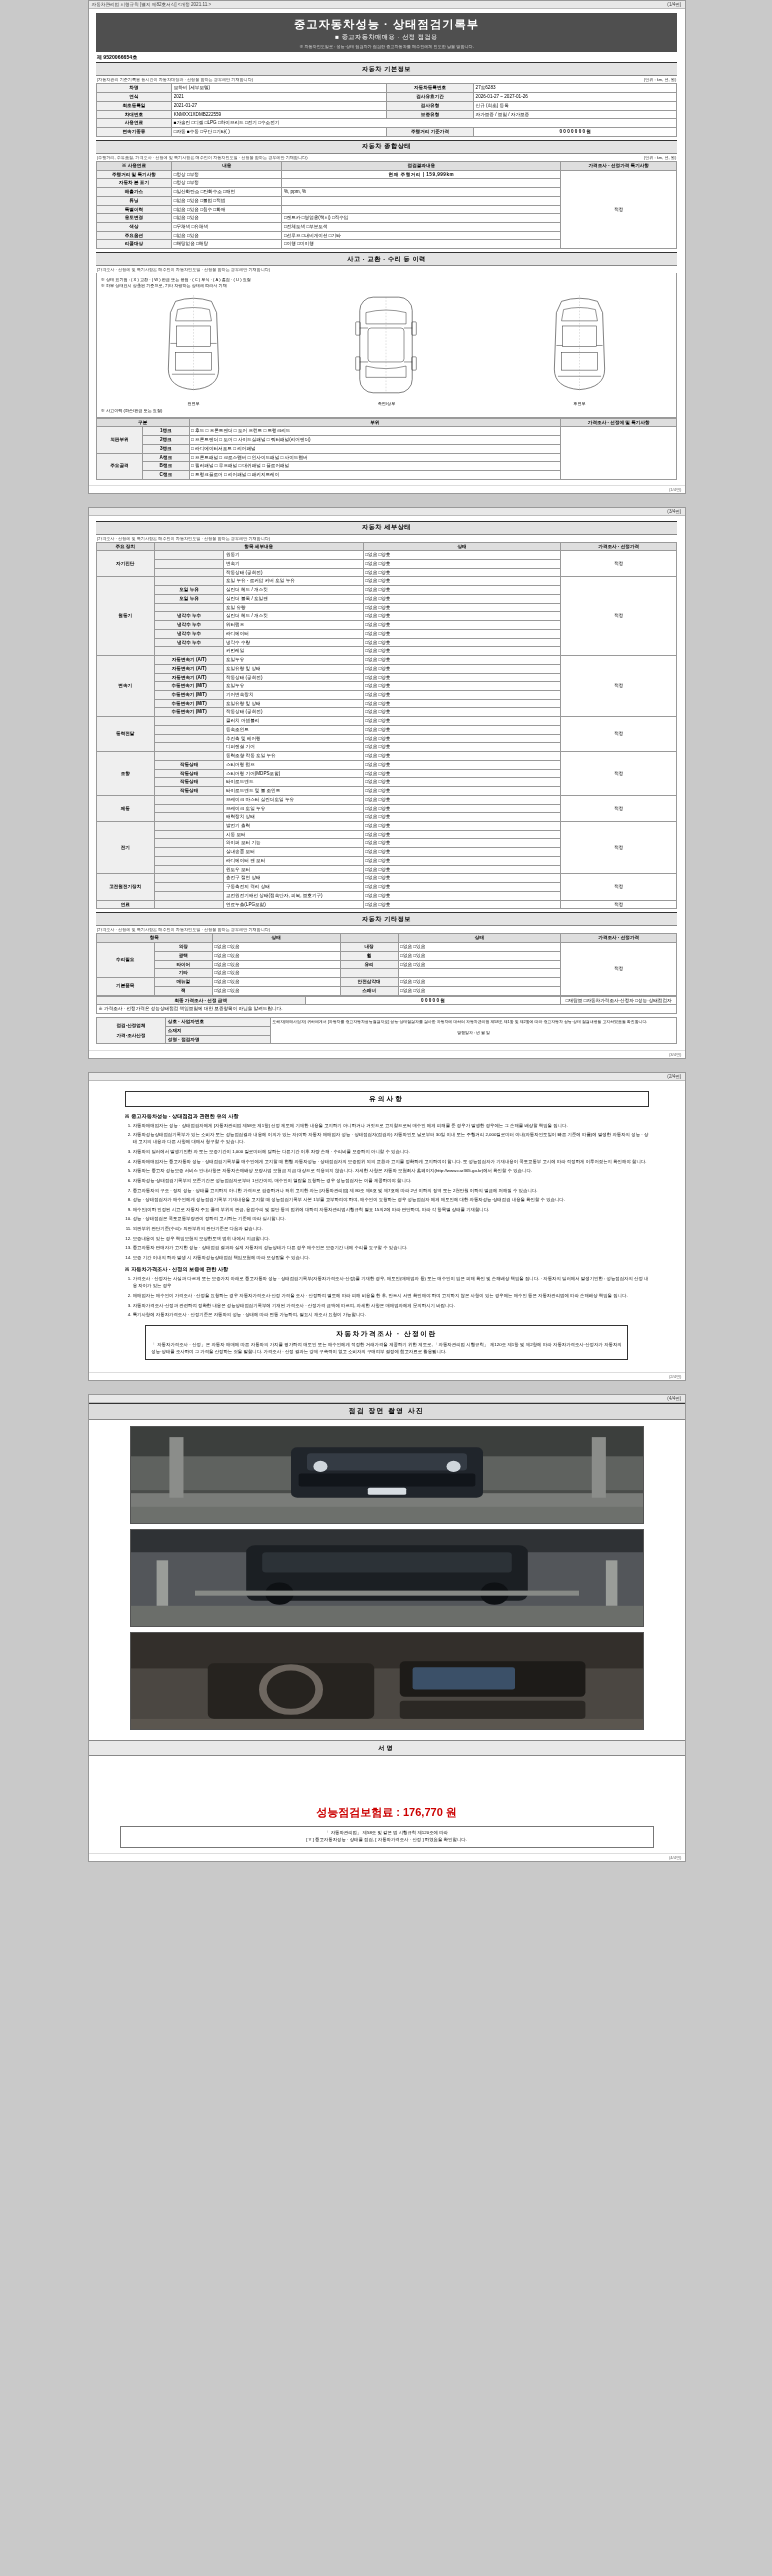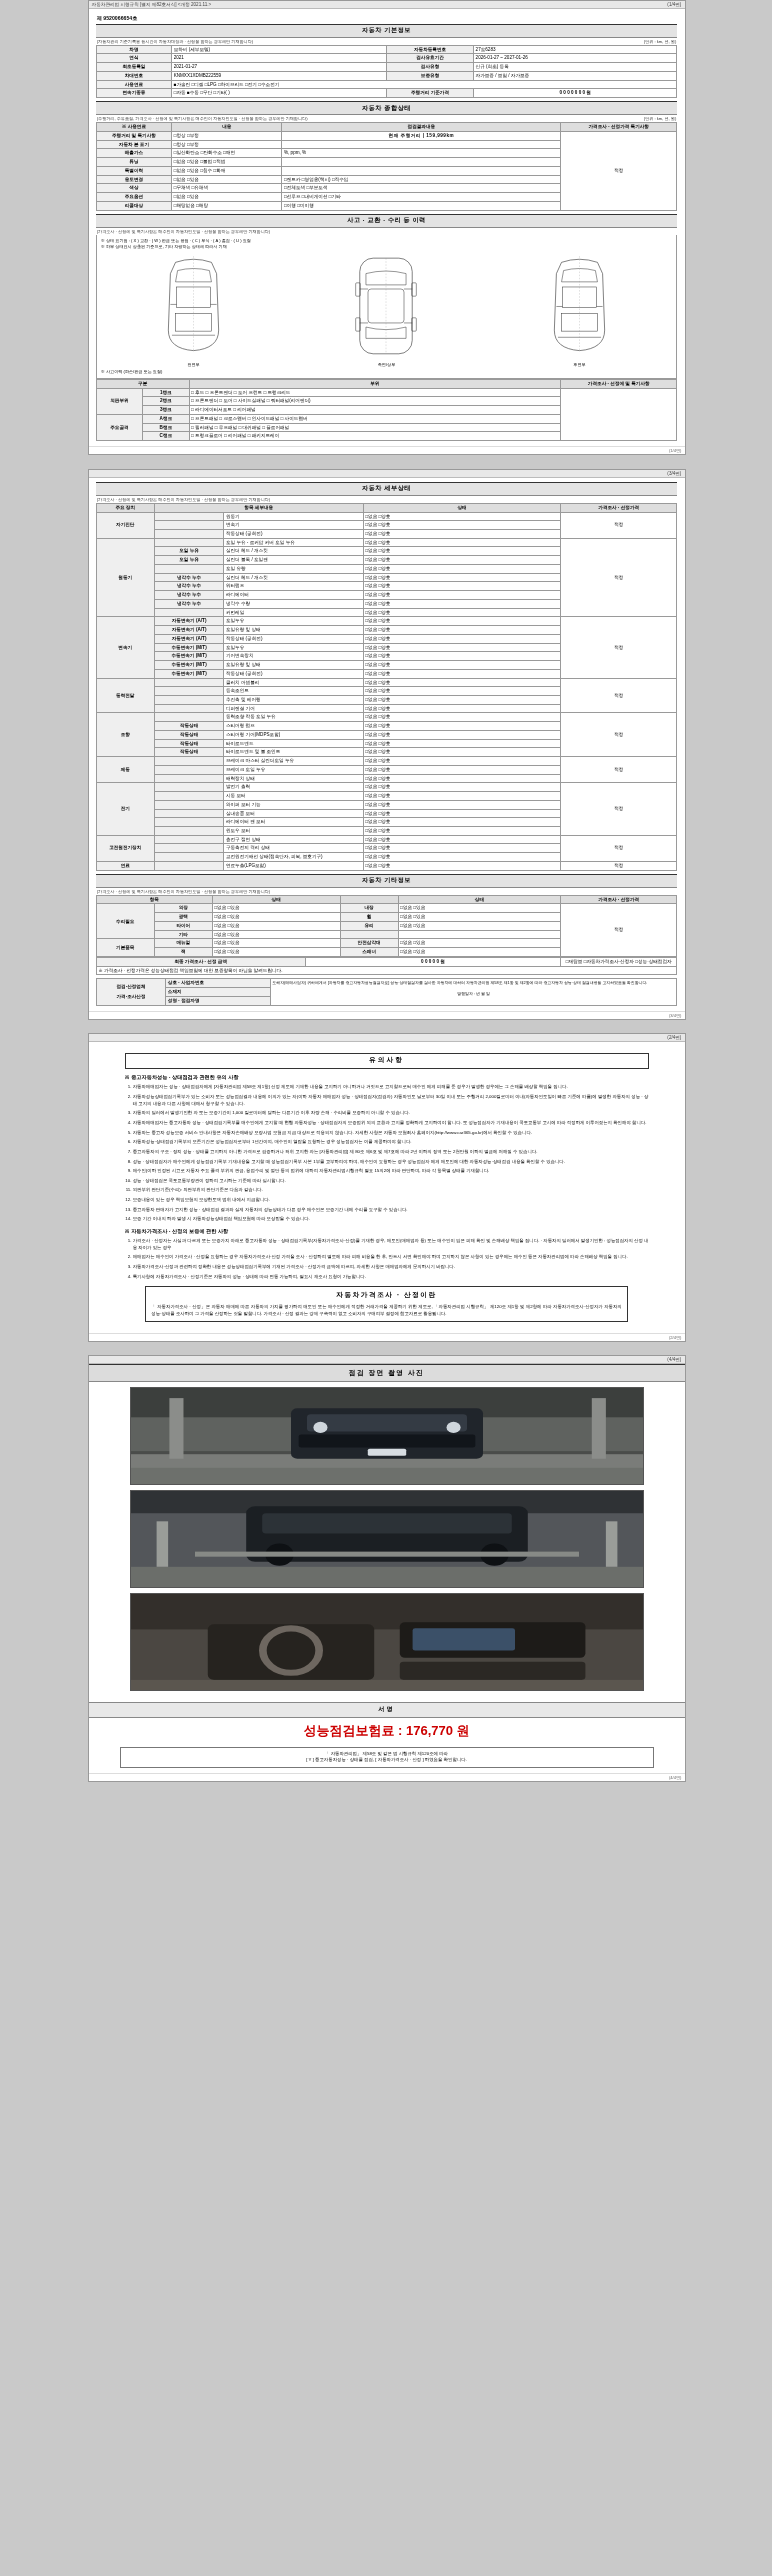--- a/index.html
+++ b/index.html
@@ -172,24 +172,25 @@
     text-align:center;
     font-weight:bold;
     font-size:6.2px;
     padding:2.6px 0;
     border-top:0.5px solid #888;
     border-bottom:0.5px solid #888;
     letter-spacing:2.1px;
   }
   .fee-line {
     text-align:center;
-    font-size:13px;
+    font-size:11px;
     font-weight:bold;
     color:#c00;
     padding:4.6px 0 3.1px 0;
+    margin-top:44px;
   }
   .foot-box {
     border:0.5px solid #777;
     margin:3.1px 31px 5.2px 31px;
     padding:3.1px 4.1px;
     font-size:4.4px;
     line-height:1.5;
     text-align:center;
   }
 
@@ -231,20 +232,25 @@
 </head>
 <body>
 
 <div class="page">
   <div class="page-top-strip">
     <span>자동차관리법 시행규칙 [별지 제82호서식] &lt;개정 2021.11.&gt;</span>
     <span>(1/4면)</span>
   </div>
   <div class="inner">
 
+    <div class="doc-title-wrap">
+      <div class="doc-title">중고자동차성능 · 상태점검기록부</div>
+      <div class="doc-sub">■ 중고자동차매매용 · 선정 점검용</div>
+      <div class="doc-note">※ 자동차인도일로 : 성능·상태 점검자가 점검한 중고자동차를 매수인에게 인도한 날을 말합니다.</div>
+    </div>
 
     <div class="docno">
       <span>제</span>
       <span>9520066654호</span>
     </div>
 
     <div class="sec-bar">자동차 기본정보</div>
     <div class="sec-desc">
       <span>(자동차관리 기준기록용 등시간이 자동차대장과 · 선정을 합하는 경우에만 기재합니다)</span>
       <span>(단위 : km, 년, 원)</span>

